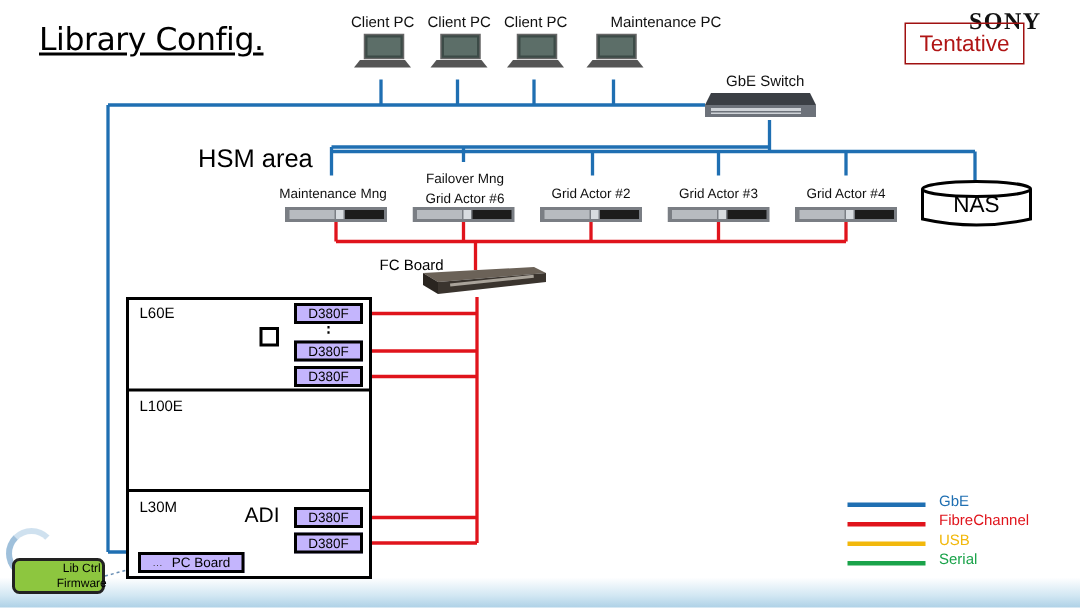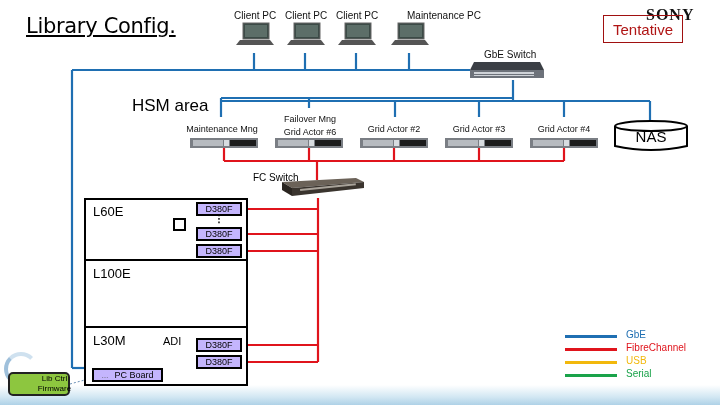--- a/index.html
+++ b/index.html
@@ -6,21 +6,21 @@
   body { width:720px; height:405px; position:relative; overflow:hidden; background:#ffffff; font-family:"Liberation Sans", sans-serif; }
   .abs { position:absolute; }
   .title { left:26px; top:14px; font-size:21px; text-decoration:underline; color:#000; font-family:"DejaVu Sans", sans-serif; letter-spacing:-0.3px; }
   .sony { left:646px; top:6px; font-family:"Liberation Serif", serif; font-weight:bold; font-size:16px; letter-spacing:1px; color:#111; }
   .tentative { left:603px; top:15px; width:78px; height:26px; border:1px solid #a01010; color:#b01515; font-size:15px; display:flex; align-items:center; justify-content:center; background:transparent; }
   .lbl { font-size:9px; color:#111; white-space:nowrap; text-align:center; }
   .pc-lbl { font-size:10px; }
   .hsm { left:132px; top:96px; font-size:17px; color:#000; }
   .box { position:absolute; border:2px solid #000; background:#fff; box-sizing:border-box; }
   .dev { position:absolute; border:2px solid #000; background:#c4b5fd; box-sizing:border-box; font-size:9px; display:flex; align-items:center; justify-content:center; }
-  .lib-lbl { font-size:13px; }
+  .lib-lbl { font-size:10px; }
   .legend-line { position:absolute; height:3px; width:52px; }
   .legend-txt { position:absolute; font-size:10px; }
   .firmware { left:8px; top:372px; width:62px; height:24px; background:#8dc63f; border:2px solid #222; border-radius:5px; font-size:8px; display:flex; flex-direction:column; align-items:center; justify-content:space-between; line-height:10px; box-sizing:border-box;padding-left:31px; }
   .swoosh { left:0; top:385px; width:720px; height:20px; background:linear-gradient(180deg, rgba(255,255,255,0) 0%, rgba(180,215,235,0.6) 60%, rgba(140,190,220,0.7) 100%); }
   .logo-swirl { left:4px; top:352px; width:34px; height:34px; border-radius:50%; border:4px solid rgba(80,140,190,0.55); border-right-color:transparent; border-top-color:rgba(120,170,210,0.35); box-sizing:border-box; }
   svg.wires { position:absolute; left:0; top:0; }
 </style>
 </head>
 <body>
 
@@ -169,21 +169,21 @@
     <rect x="40" y="2" width="26" height="6" fill="#1c1c1c"></rect>
     <rect x="34" y="2" width="5" height="6" fill="#d8dce0"></rect>
   </svg>
 
 <svg class="abs" style="left:613px;top:118px;" width="76" height="36">
   <path d="M2,8 L2,28 Q38,36 74,28 L74,8" fill="#fff" stroke="#000" stroke-width="2"></path>
   <ellipse cx="38" cy="8" rx="36" ry="5" fill="#fff" stroke="#000" stroke-width="2"></ellipse>
 </svg>
 <div class="abs" style="left:613px;top:128px;width:76px;text-align:center;font-size:15px;">NAS</div>
 
-<div class="abs" style="left:253px;top:172px;font-size:10px;">FC Switch</div>
+<div class="abs" style="left:253px;top:172px;font-size:10px;">FC Board</div>
 <svg class="abs" style="left:270px;top:176px;" width="100" height="24">
   <polygon points="12,6 86,2 94,6 22,12" fill="#6b6258"></polygon>
   <polygon points="22,12 94,6 94,12 22,20" fill="#3a342e"></polygon>
   <polygon points="12,6 22,12 22,20 12,14" fill="#2a2520"></polygon>
   <g fill="#a9a39a">
       <rect x="30" y="13" width="56" height="2" transform="rotate(-6 30 13)"></rect>
     </g>
 </svg>
 
 <div class="box" style="left:84px;top:198px;width:164px;height:188px;"></div>
@@ -194,21 +194,21 @@
 <div class="abs lib-lbl" style="left:93px;top:266px;">L100E</div>
 <div class="abs lib-lbl" style="left:93px;top:333px;">L30M</div>
 
 <div class="box" style="left:173px;top:218px;width:13px;height:13px;"></div>
 
 <div class="dev" style="left:196px;top:202px;width:46px;height:14px;">D380F</div>
 <div class="abs" style="left:214px;top:214px;font-size:10px;line-height:10px;font-weight:bold;">⋮</div>
 <div class="dev" style="left:196px;top:227px;width:46px;height:14px;">D380F</div>
 <div class="dev" style="left:196px;top:244px;width:46px;height:14px;">D380F</div>
 
-<div class="abs" style="left:163px;top:335px;font-size:11px;">ADI</div>
+<div class="abs" style="left:163px;top:335px;font-size:14px;">ADI</div>
 <div class="dev" style="left:196px;top:338px;width:46px;height:14px;">D380F</div>
 <div class="dev" style="left:196px;top:355px;width:46px;height:14px;">D380F</div>
 
 <div class="dev" style="left:92px;top:368px;width:71px;height:14px;font-size:9px;">
   <span style="font-size:7px;color:#444;margin-right:6px;">…</span>
   <span>PC Board</span>
 </div>
 
 <div class="abs firmware">
   <div>Lib Ctrl</div>

